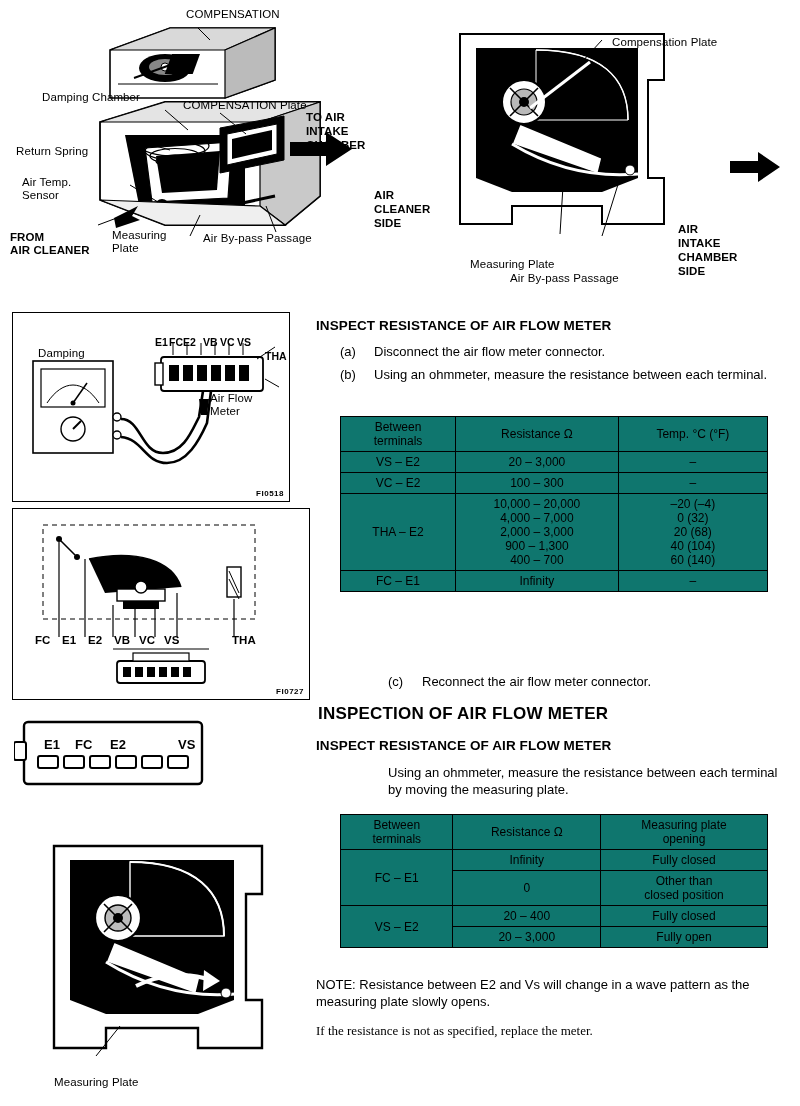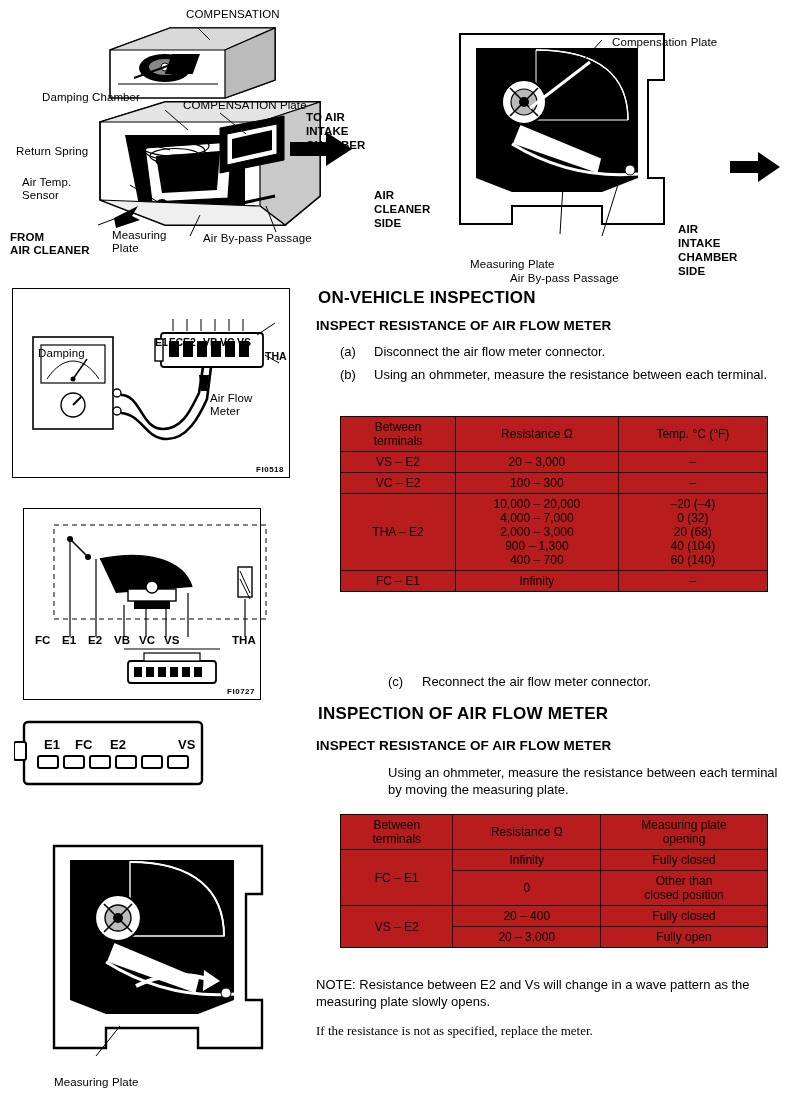--- a/index.html
+++ b/index.html
@@ -59,21 +59,21 @@
     bottom: 3px;
     font-size: 8px;
     font-weight: bold;
     letter-spacing: .5px;
   }
 
   
   table.spec {
     border-collapse: collapse;
     font-size: 12px;
-    background: #b91c1c;
+    background: #0f766e;
   }
   table.spec th, table.spec td {
     border: 1.2px solid #000;
     text-align: center;
     vertical-align: middle;
     padding: 3px 4px;
     font-weight: normal;
     line-height: 14px;
   }
   table.spec th { font-weight: normal; }
@@ -212,21 +212,21 @@
 INTAKE
 CHAMBER
 SIDE</div>
 
   <div class="abs" style="left:730px; top:152px;">
     <svg width="50" height="30" viewBox="0 0 50 30">
       <path d="M0 9 L28 9 L28 0 L50 15 L28 30 L28 21 L0 21 Z" fill="#000"></path>
     </svg>
   </div>
 
-  <div class="abs fig-box" style="left:12px; top:288px; width:278px; height:190px;">
+  <div class="abs fig-box" style="left:12px; top:312px; width:278px; height:190px;">
     <svg width="294" height="186" viewBox="0 0 294 186">
 
       <rect x="20" y="48" width="80" height="92" fill="#ffffff" stroke="#000" stroke-width="1.6"></rect>
       <rect x="28" y="56" width="64" height="38" fill="#ffffff" stroke="#000" stroke-width="1.2"></rect>
       <path d="M34 90 C50 66 70 66 86 90" fill="none" stroke="#000" stroke-width="1"></path>
       <path d="M60 90 L74 70" stroke="#000" stroke-width="1.5"></path>
       <circle cx="60" cy="90" r="2.5" fill="#000"></circle>
       <circle cx="60" cy="116" r="12" fill="#ffffff" stroke="#000" stroke-width="1.4"></circle>
       <path d="M60 116 L68 108" stroke="#000" stroke-width="2"></path>
       <circle cx="104" cy="104" r="4" fill="#ffffff" stroke="#000" stroke-width="1.4"></circle>
@@ -266,21 +266,21 @@
   <div class="abs lbl-sm bold" style="left:155px; top:336px;">E1</div>
   <div class="abs lbl-sm bold" style="left:169px; top:336px;">FC</div>
   <div class="abs lbl-sm bold" style="left:183px; top:336px;">E2</div>
   <div class="abs lbl-sm bold" style="left:203px; top:336px;">VB</div>
   <div class="abs lbl-sm bold" style="left:220px; top:336px;">VC</div>
   <div class="abs lbl-sm bold" style="left:237px; top:336px;">VS</div>
   <div class="abs lbl-sm bold" style="left:265px; top:350px;">THA</div>
   <div class="abs lbl" style="left:210px; top:392px; line-height:13px;">Air Flow
 Meter</div>
 
-  <div class="abs fig-box" style="left:23px; top:508px; width:238px; height:192px;">
+  <div class="abs fig-box" style="left:12px; top:508px; width:298px; height:192px;">
     <svg width="294" height="188" viewBox="0 0 294 188">
 
       <rect x="30" y="16" width="212" height="94" fill="none" stroke="#000" stroke-width="1" stroke-dasharray="5,4"></rect>
 
       <path d="M76 50 C124 40 160 52 168 78 L92 84 Z" fill="#000"></path>
       <path d="M76 50 C124 40 160 52 168 78" fill="none" stroke="#000" stroke-width="1.4"></path>
 
       <rect x="104" y="80" width="48" height="12" fill="#ffffff" stroke="#000" stroke-width="1.4"></rect>
       <circle cx="128" cy="78" r="6" fill="#ffffff" stroke="#000" stroke-width="1.4"></circle>
 
@@ -363,21 +363,20 @@
       <path d="M92 148 C116 136 146 134 166 142" fill="none" stroke="#ffffff" stroke-width="4"></path>
       <path d="M160 132 L176 143 L159 153 Z" fill="#ffffff"></path>
 
       <circle cx="182" cy="155" r="5" fill="#ffffff" stroke="#000"></circle>
 
       <path d="M52 218 L76 188" stroke="#000" stroke-width="1"></path>
     </svg>
   </div>
   <div class="abs lbl" style="left:54px; top:1076px;">Measuring Plate</div>
 
-  <div class="abs h1" style="left:318px; top:288px;">ON-VEHICLE INSPECTION</div>
   <div class="abs h2" style="left:316px; top:318px;">INSPECT RESISTANCE OF AIR FLOW METER</div>
 
   <div class="abs" style="left:340px; top:342px; width:430px;">
     <span class="body-txt" style="display:inline-block; width:34px;">(a)</span><span class="body-txt">Disconnect the air flow meter connector.</span>
   </div>
 
   <div class="abs" style="left:340px; top:366px; width:450px;">
     <span class="body-txt" style="display:inline-block; width:34px; vertical-align:top;">(b)</span><span class="body-txt" style="display:inline-block; width:408px; vertical-align:top;">Using an ohmmeter, measure the resistance between each terminal.</span>
   </div>
 

